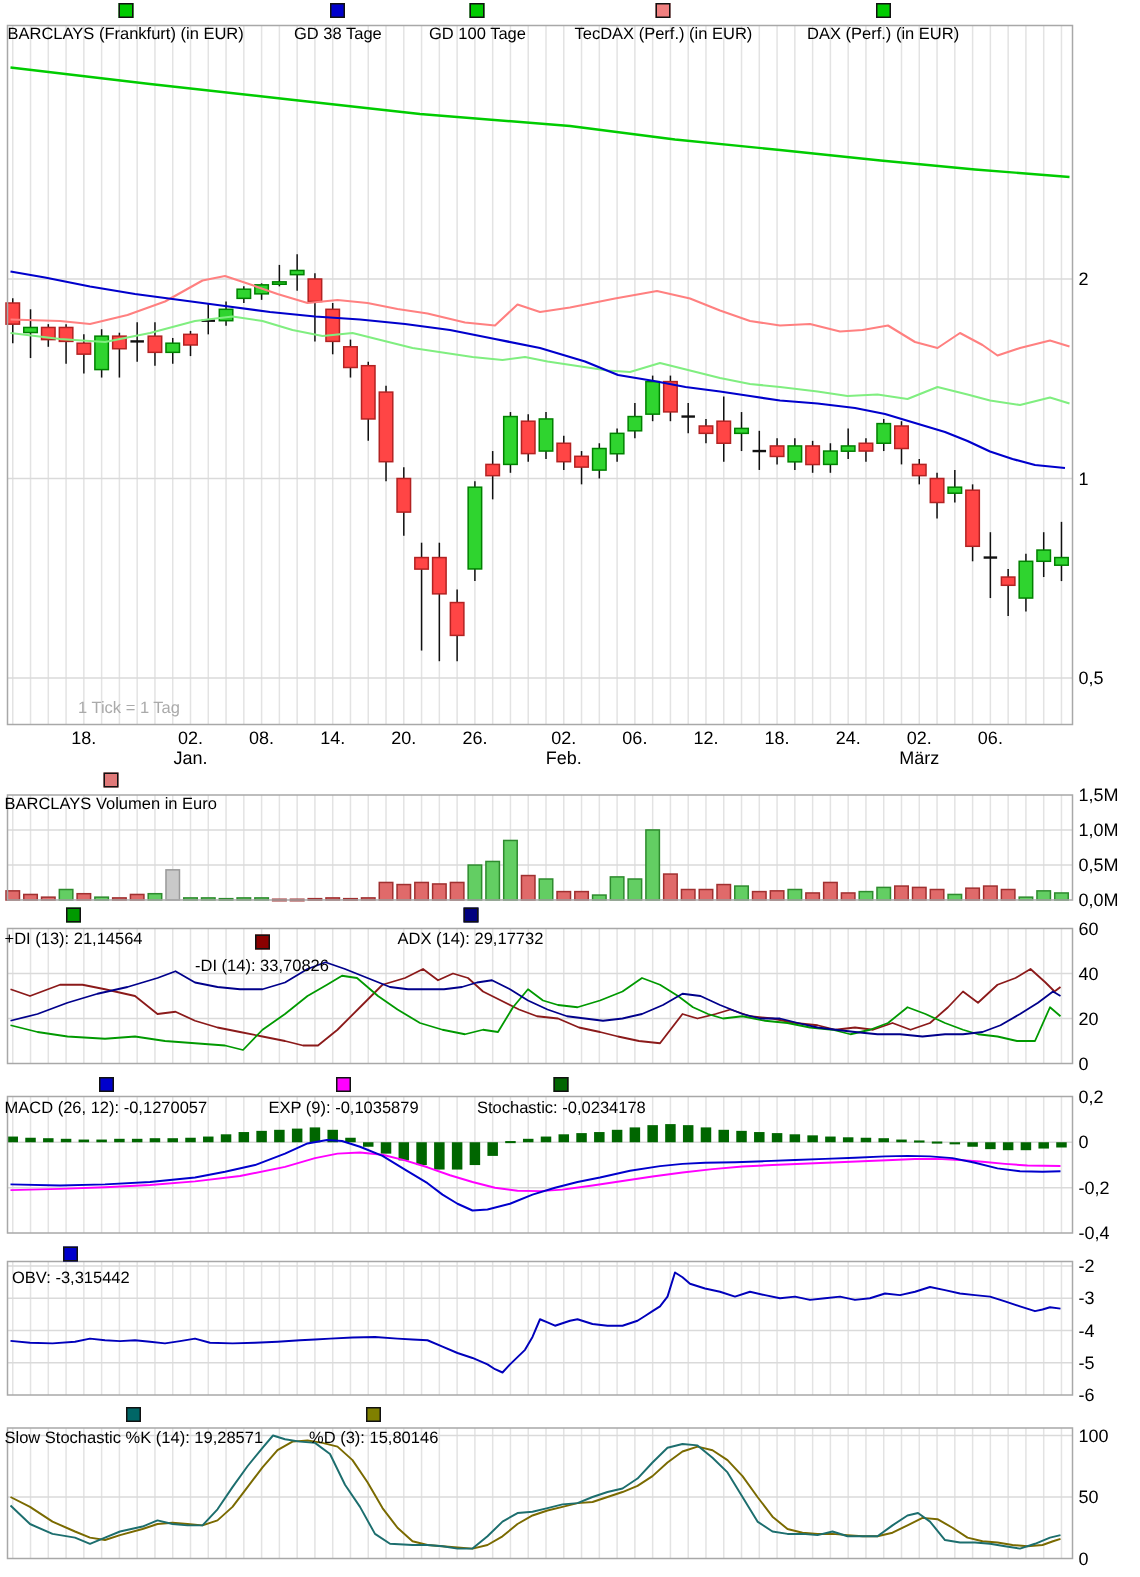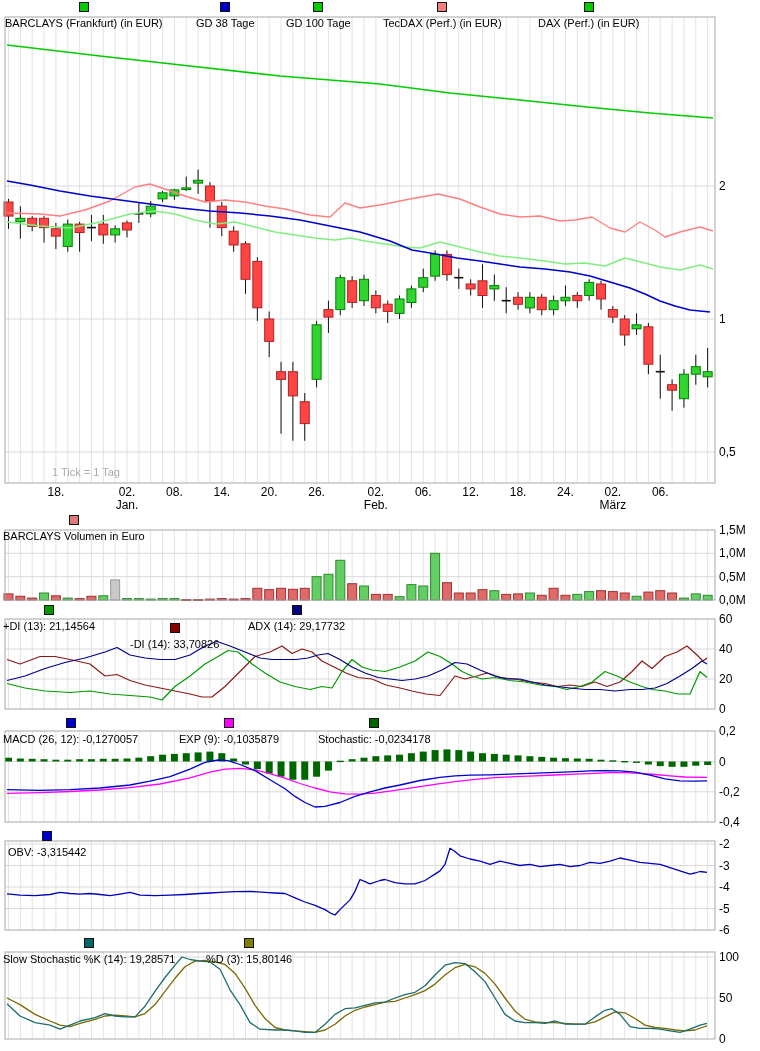--- a/index.html
+++ b/index.html
@@ -732,21 +732,21 @@
     </div>
 
   <div class="lg" style="left:3px;top:605px">
       <i class="sq" style="background: rgb(0, 153, 0);"></i>
       <span>+DI (13): 21,14564</span>
     </div>
   <div class="lg" style="left:130px;top:623px">
       <i class="sq" style="background: rgb(139, 0, 0);"></i>
       <span>-DI (14): 33,70826</span>
     </div>
-  <div class="lg" style="left:248px;top:605px">
+  <div class="lg" style="left:265px;top:605px">
       <i class="sq" style="background: rgb(0, 0, 128);"></i>
       <span>ADX (14): 29,17732</span>
     </div>
 
   <div class="lg" style="left:3px;top:718px">
       <i class="sq" style="background: rgb(0, 0, 204);"></i>
       <span>MACD (26, 12): -0,1270057</span>
     </div>
   <div class="lg" style="left:179px;top:718px">
       <i class="sq" style="background: rgb(255, 0, 255);"></i>

